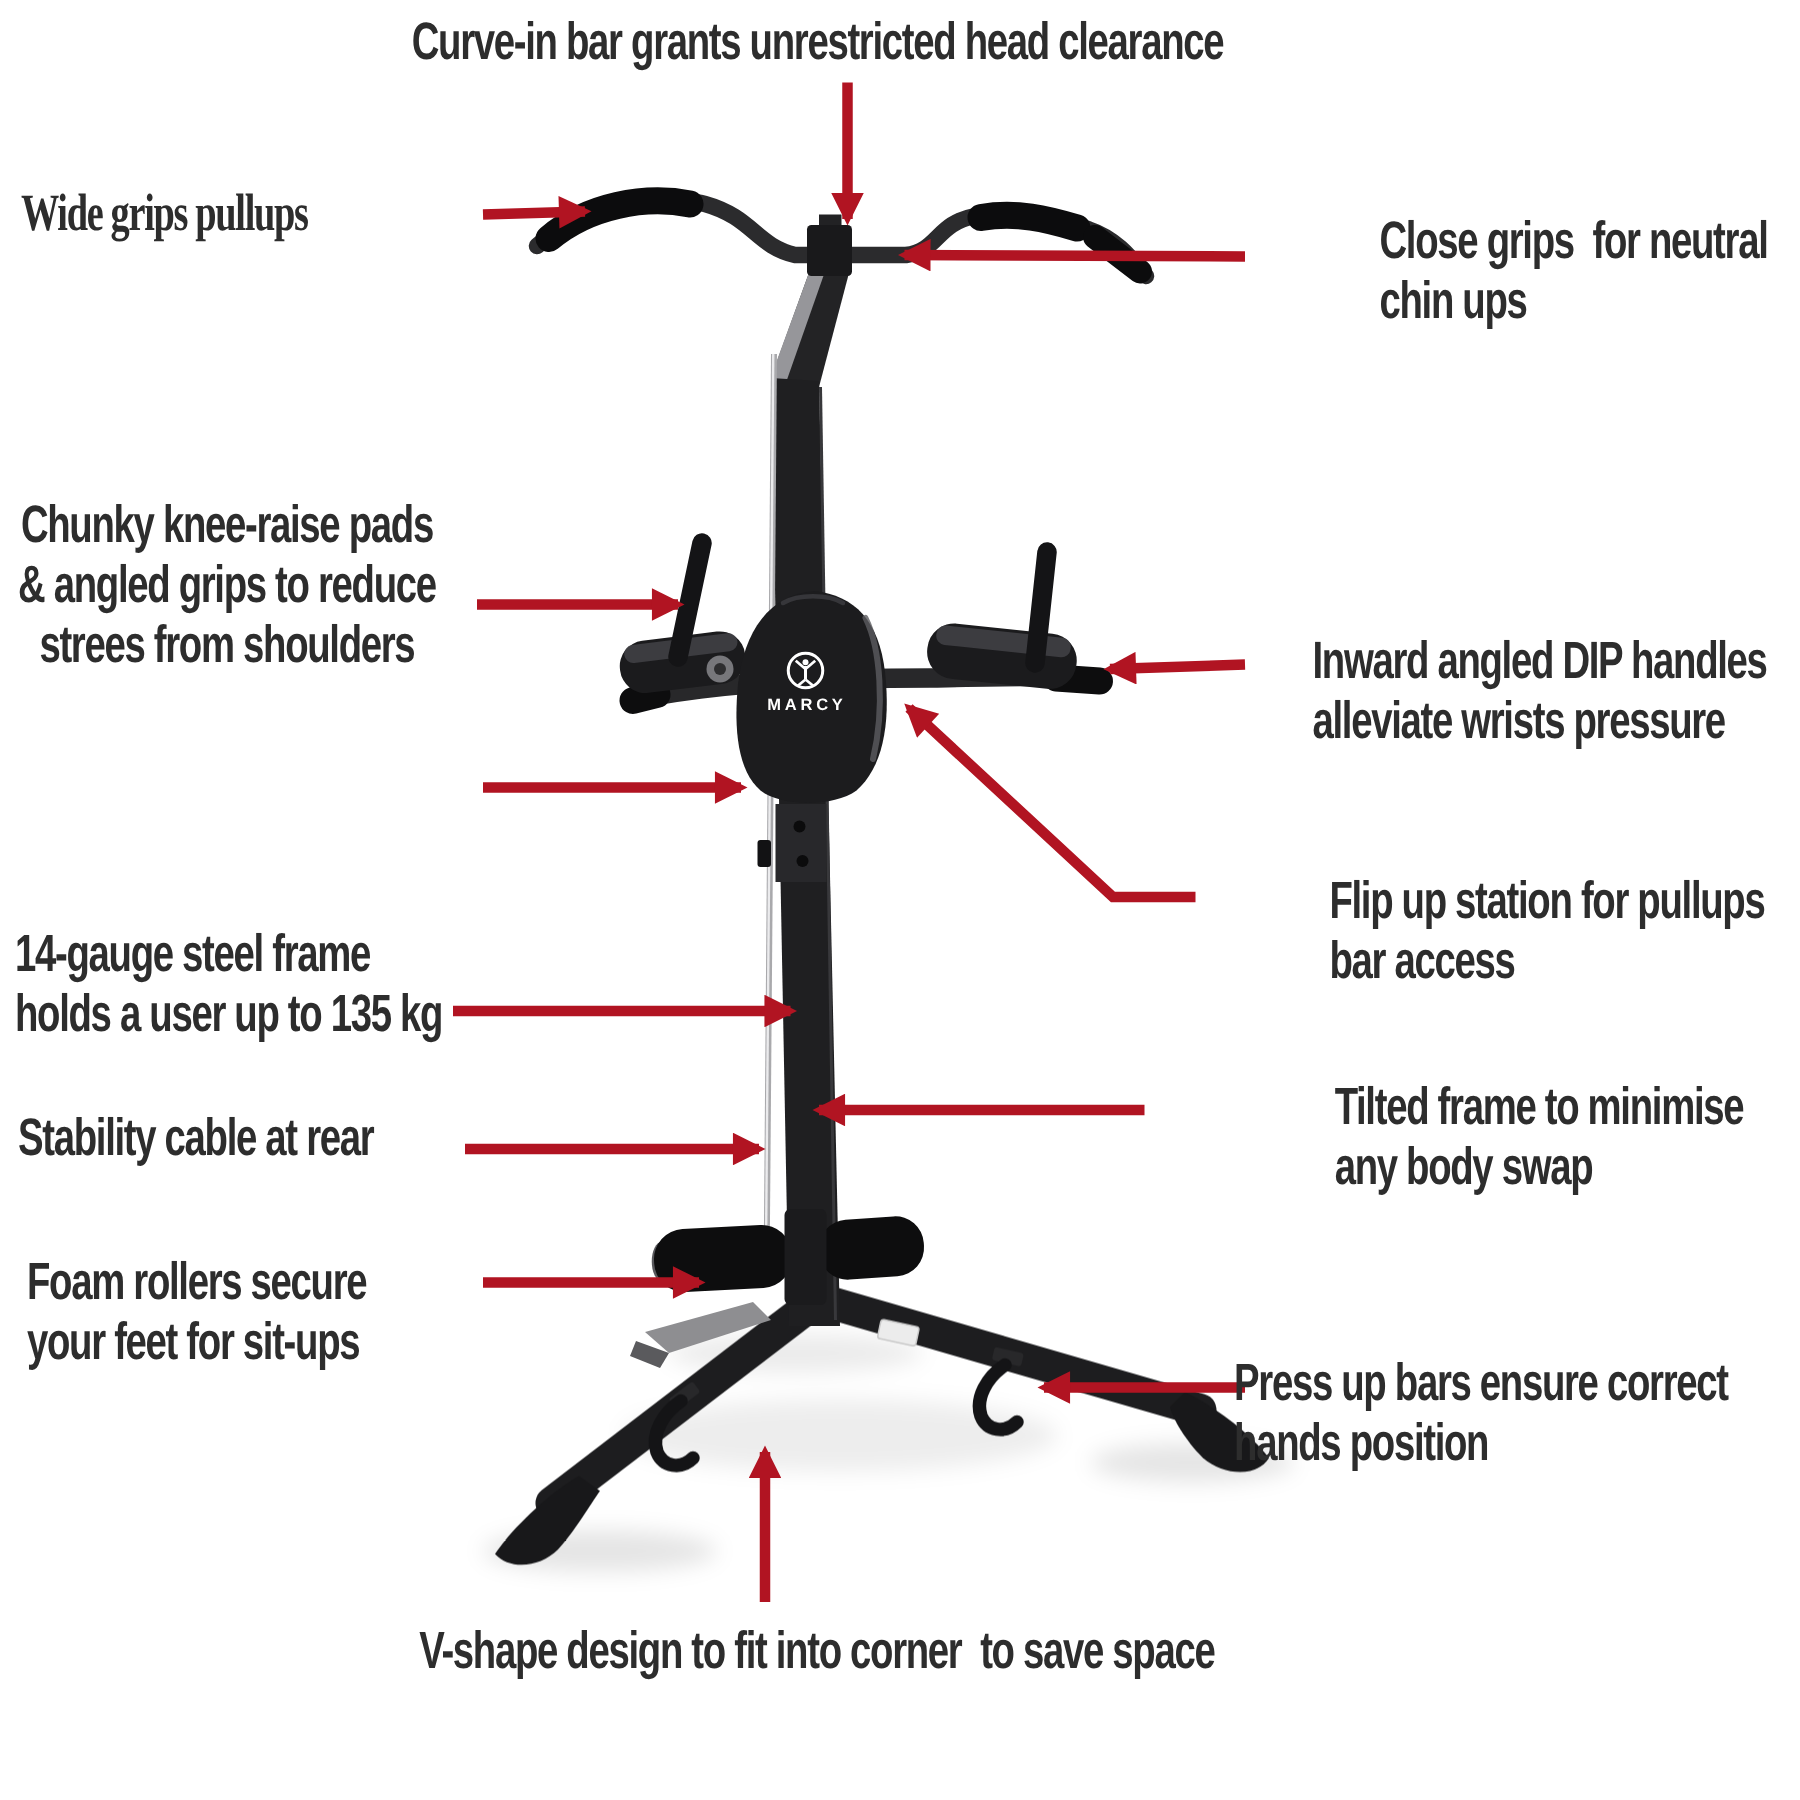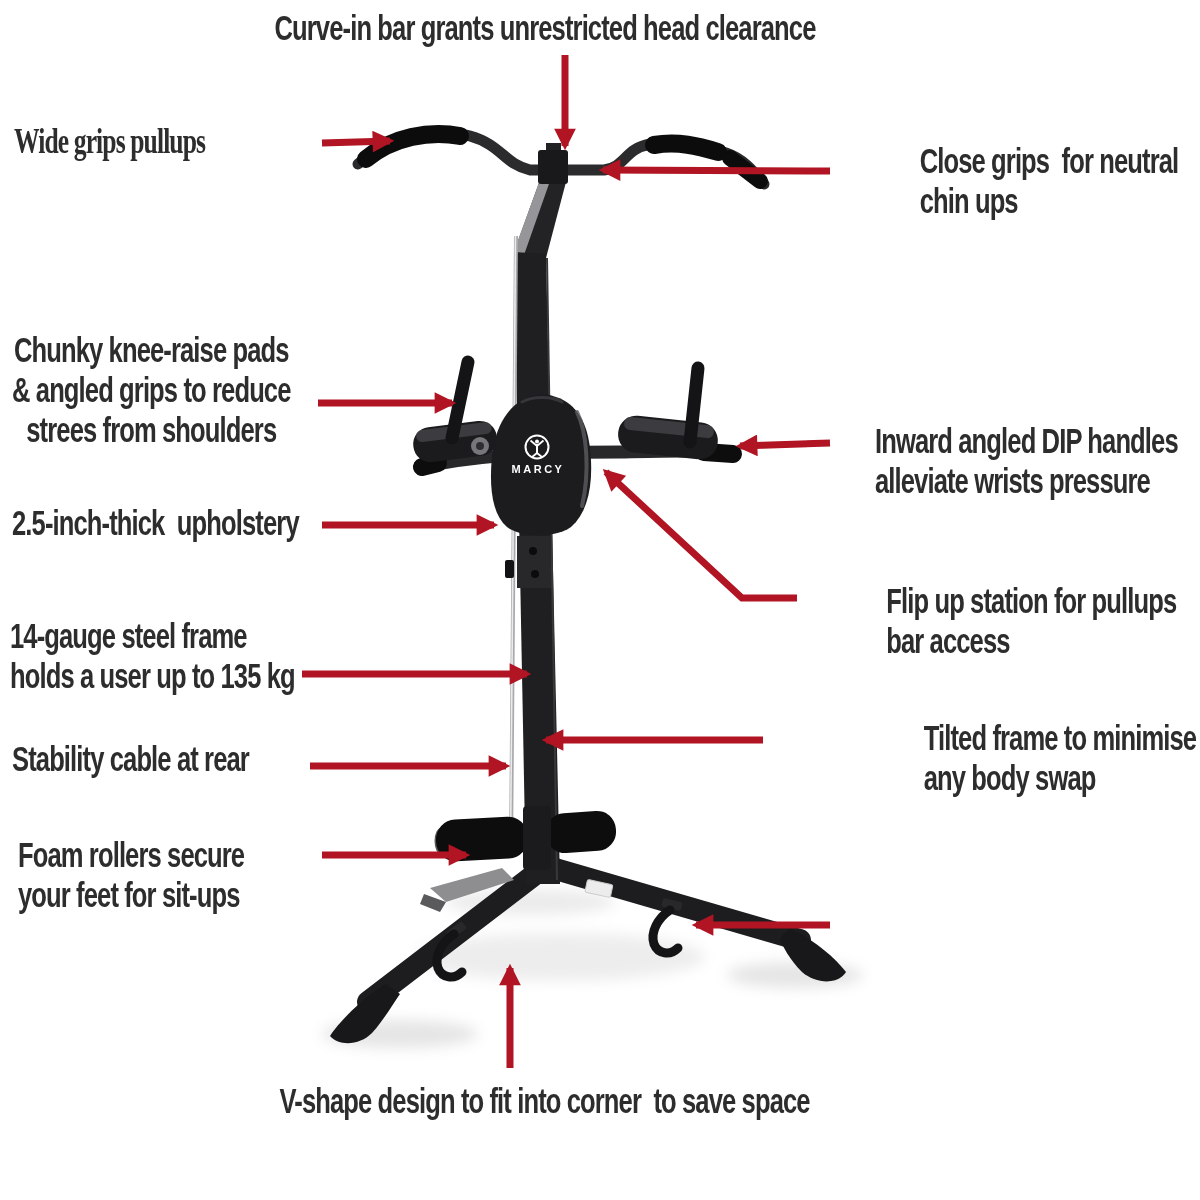--- a/index.html
+++ b/index.html
@@ -168,23 +168,20 @@
     <span class="ln">Close grips  for neutral</span>
     <span class="ln">chin ups</span>
   </div>
 
   <div class="callout left" style="left:12px;top:330px;text-align:center;">
     <span class="ln">Chunky knee-raise pads</span>
     <span class="ln">&amp; angled grips to reduce</span>
     <span class="ln">strees from shoulders</span>
   </div>
 
-  <div class="callout left" style="left:12px;top:503px;">
-    <span class="ln">2.5-inch-thick  upholstery</span>
-  </div>
 
   <div class="callout left" style="left:10px;top:616px;">
     <span class="ln">14-gauge steel frame</span>
     <span class="ln">holds a user up to 135 kg</span>
   </div>
 
   <div class="callout left" style="left:12px;top:739px;">
     <span class="ln">Stability cable at rear</span>
   </div>
 
@@ -196,23 +193,27 @@
   <div class="callout right" style="right:22px;top:421px;">
     <span class="ln">Inward angled DIP handles</span>
     <span class="ln">alleviate wrists pressure</span>
   </div>
 
   <div class="callout right" style="right:24px;top:581px;">
     <span class="ln">Flip up station for pullups</span>
     <span class="ln">bar access</span>
   </div>
 
-  <div class="callout right" style="right:4px;top:718px;">
+  <div class="callout right" style="right:38px;top:718px;">
     <span class="ln">Tilted frame to minimise</span>
     <span class="ln">any body swap</span>
   </div>
 
+  <div class="callout right" style="right:48px;top:902px;">
+    <span class="ln">Press up bars ensure correct</span>
+    <span class="ln">hands position</span>
+  </div>
 
   <div class="callout center" style="left:185px;top:1081px;width:700px;text-align:center;">
     <span class="ln">V-shape design to fit into corner  to save space</span>
   </div>
 
 </div>
 
 </body></html>

